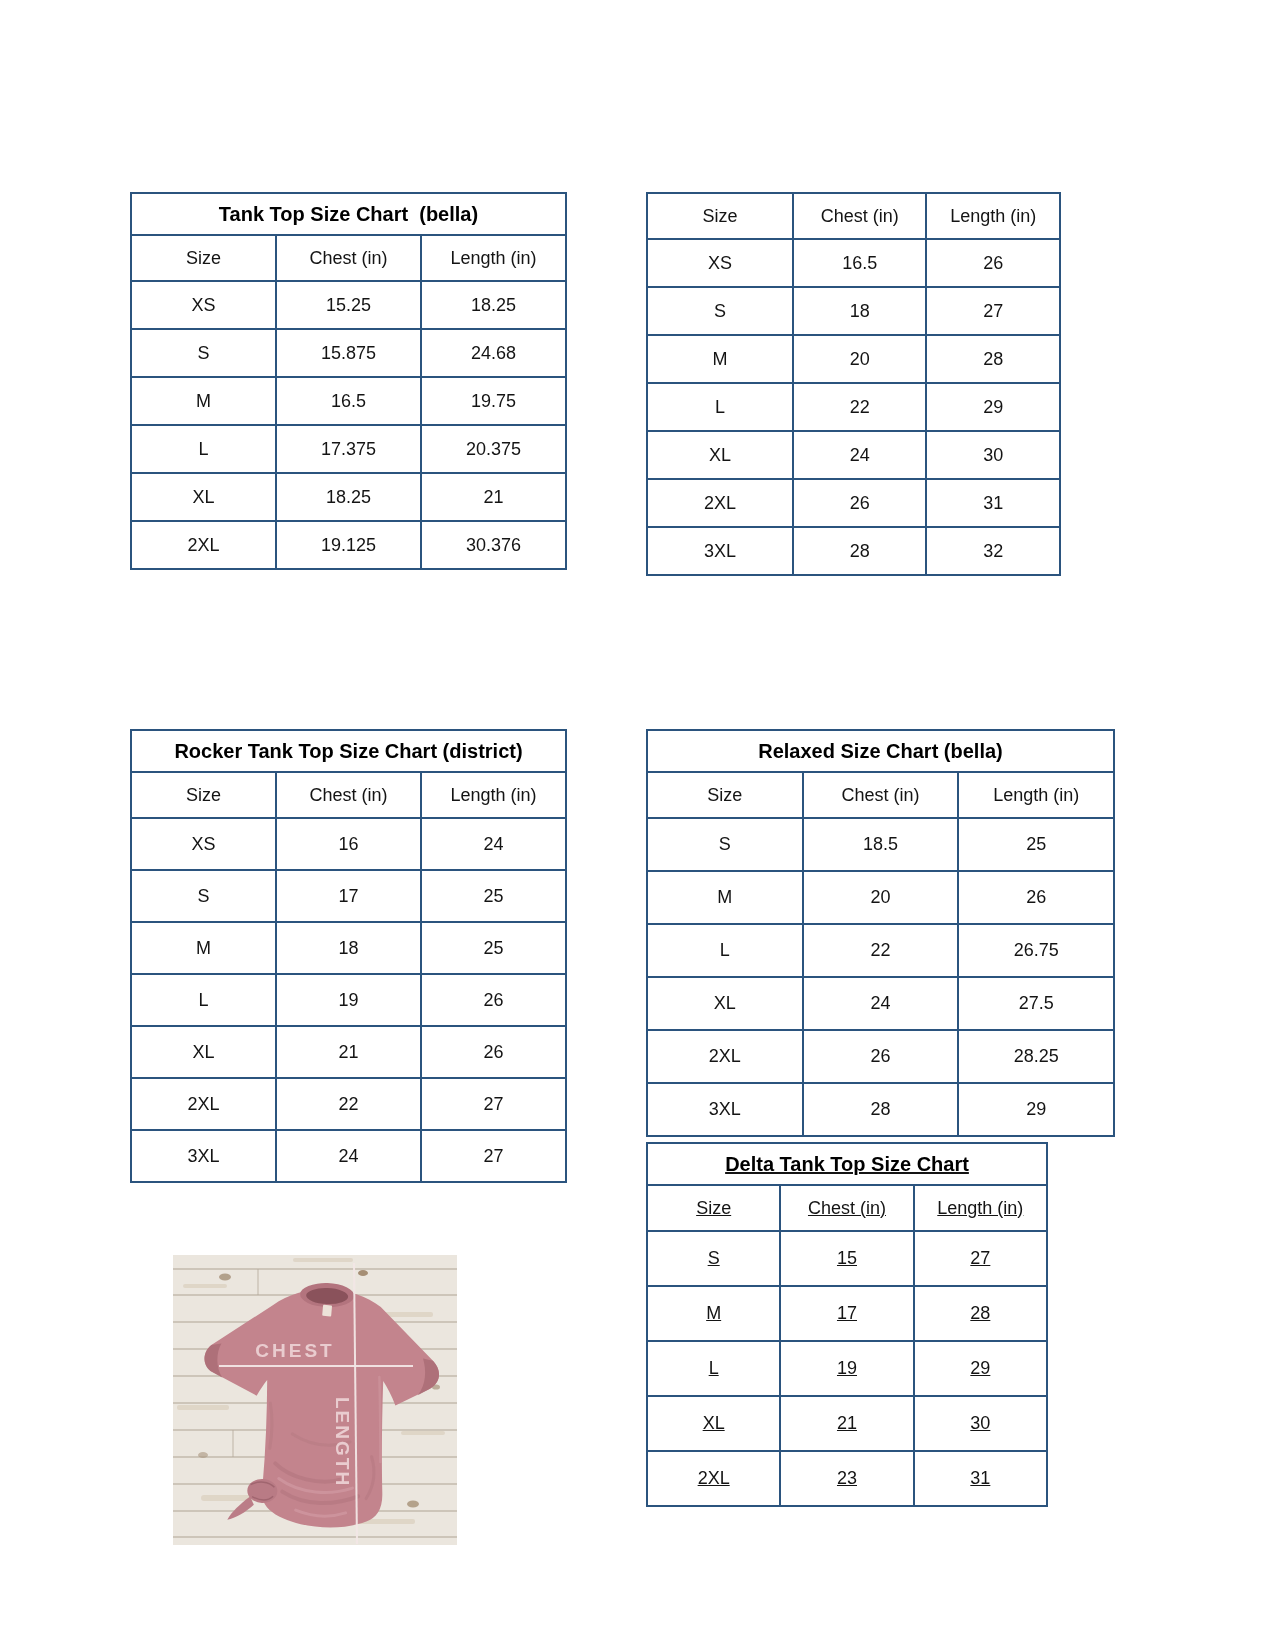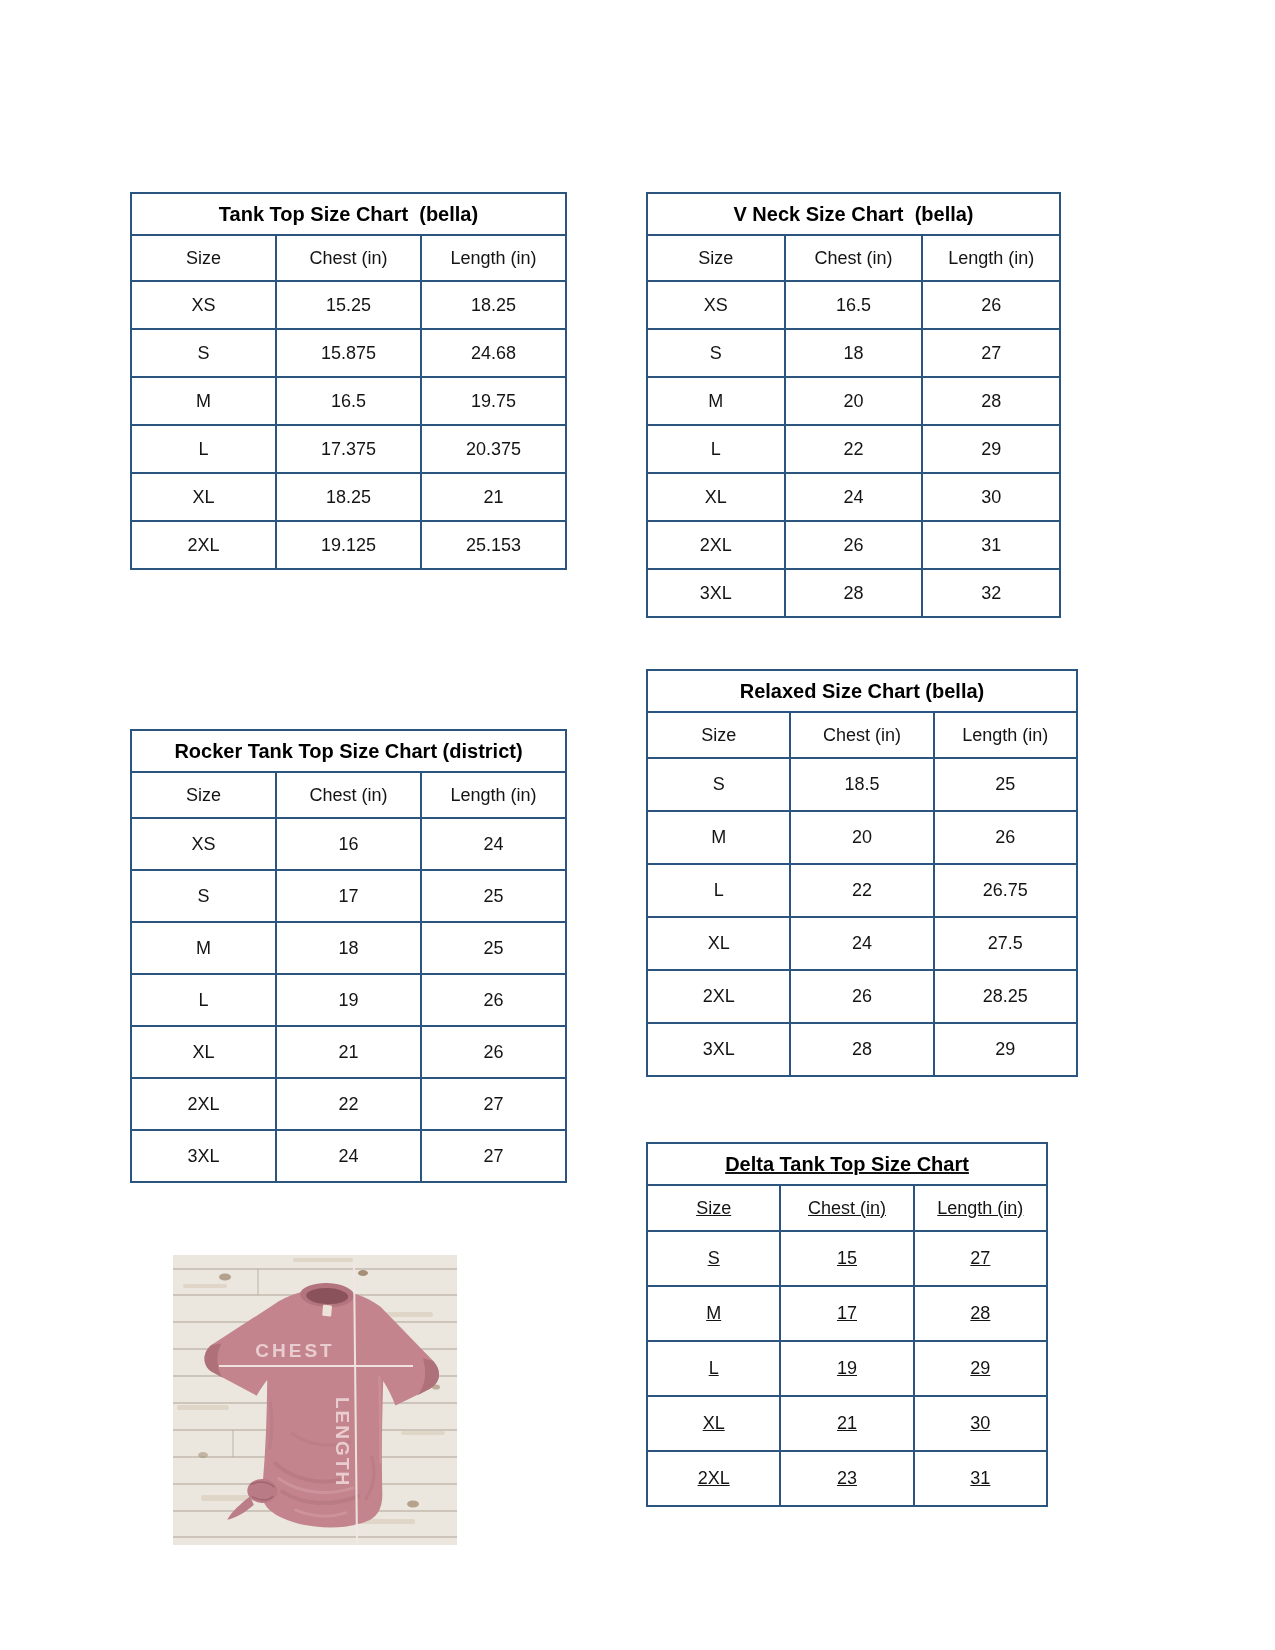--- a/index.html
+++ b/index.html
@@ -6,21 +6,21 @@
   body{
     width:1275px;height:1650px;position:relative;
     background:#ffffff;
     font-family:"Liberation Sans",sans-serif;
     color:#141414;
   }
   .size-table{position:absolute;}
   #tbl-0{left:130px;top:192px;width:437px;}
   #tbl-1{left:646px;top:192px;width:415px;}
   #tbl-2{left:130px;top:729px;width:437px;}
-  #tbl-3{left:646px;top:669px;width:432px;}
+  #tbl-3{left:646px;top:729px;width:469px;}
   #tbl-4{left:646px;top:1142px;width:402px;text-decoration:underline;}
 
   table{width:100%;border-collapse:collapse;table-layout:fixed;background:#fff;}
   th,td{
     border:2px solid #2b547e;
     text-align:center;vertical-align:middle;
     font-size:18px;font-weight:400;padding:0 4px;
     overflow:hidden;
   }
   tr.title th{
@@ -84,32 +84,29 @@
             <td class="c2">20.375</td>
           </tr>
           <tr>
             <td class="c0">XL</td>
             <td class="c1">18.25</td>
             <td class="c2">21</td>
           </tr>
           <tr>
             <td class="c0">2XL</td>
             <td class="c1">19.125</td>
-            <td class="c2">25.153</td>
+            <td class="c2">30.376</td>
           </tr>
         </tbody>
       </table>
   </section>
 
   <section class="size-table" id="tbl-1">
     <table>
         <thead>
-          <tr class="title">
-            <th colspan="3">V Neck Size Chart  (bella)</th>
-          </tr>
           <tr class="header">
             <td class="c0">Size</td>
             <td class="c1">Chest (in)</td>
             <td class="c2">Length (in)</td>
           </tr>
         </thead>
         <tbody>
           <tr>
             <td class="c0">XS</td>
             <td class="c1">16.5</td>

